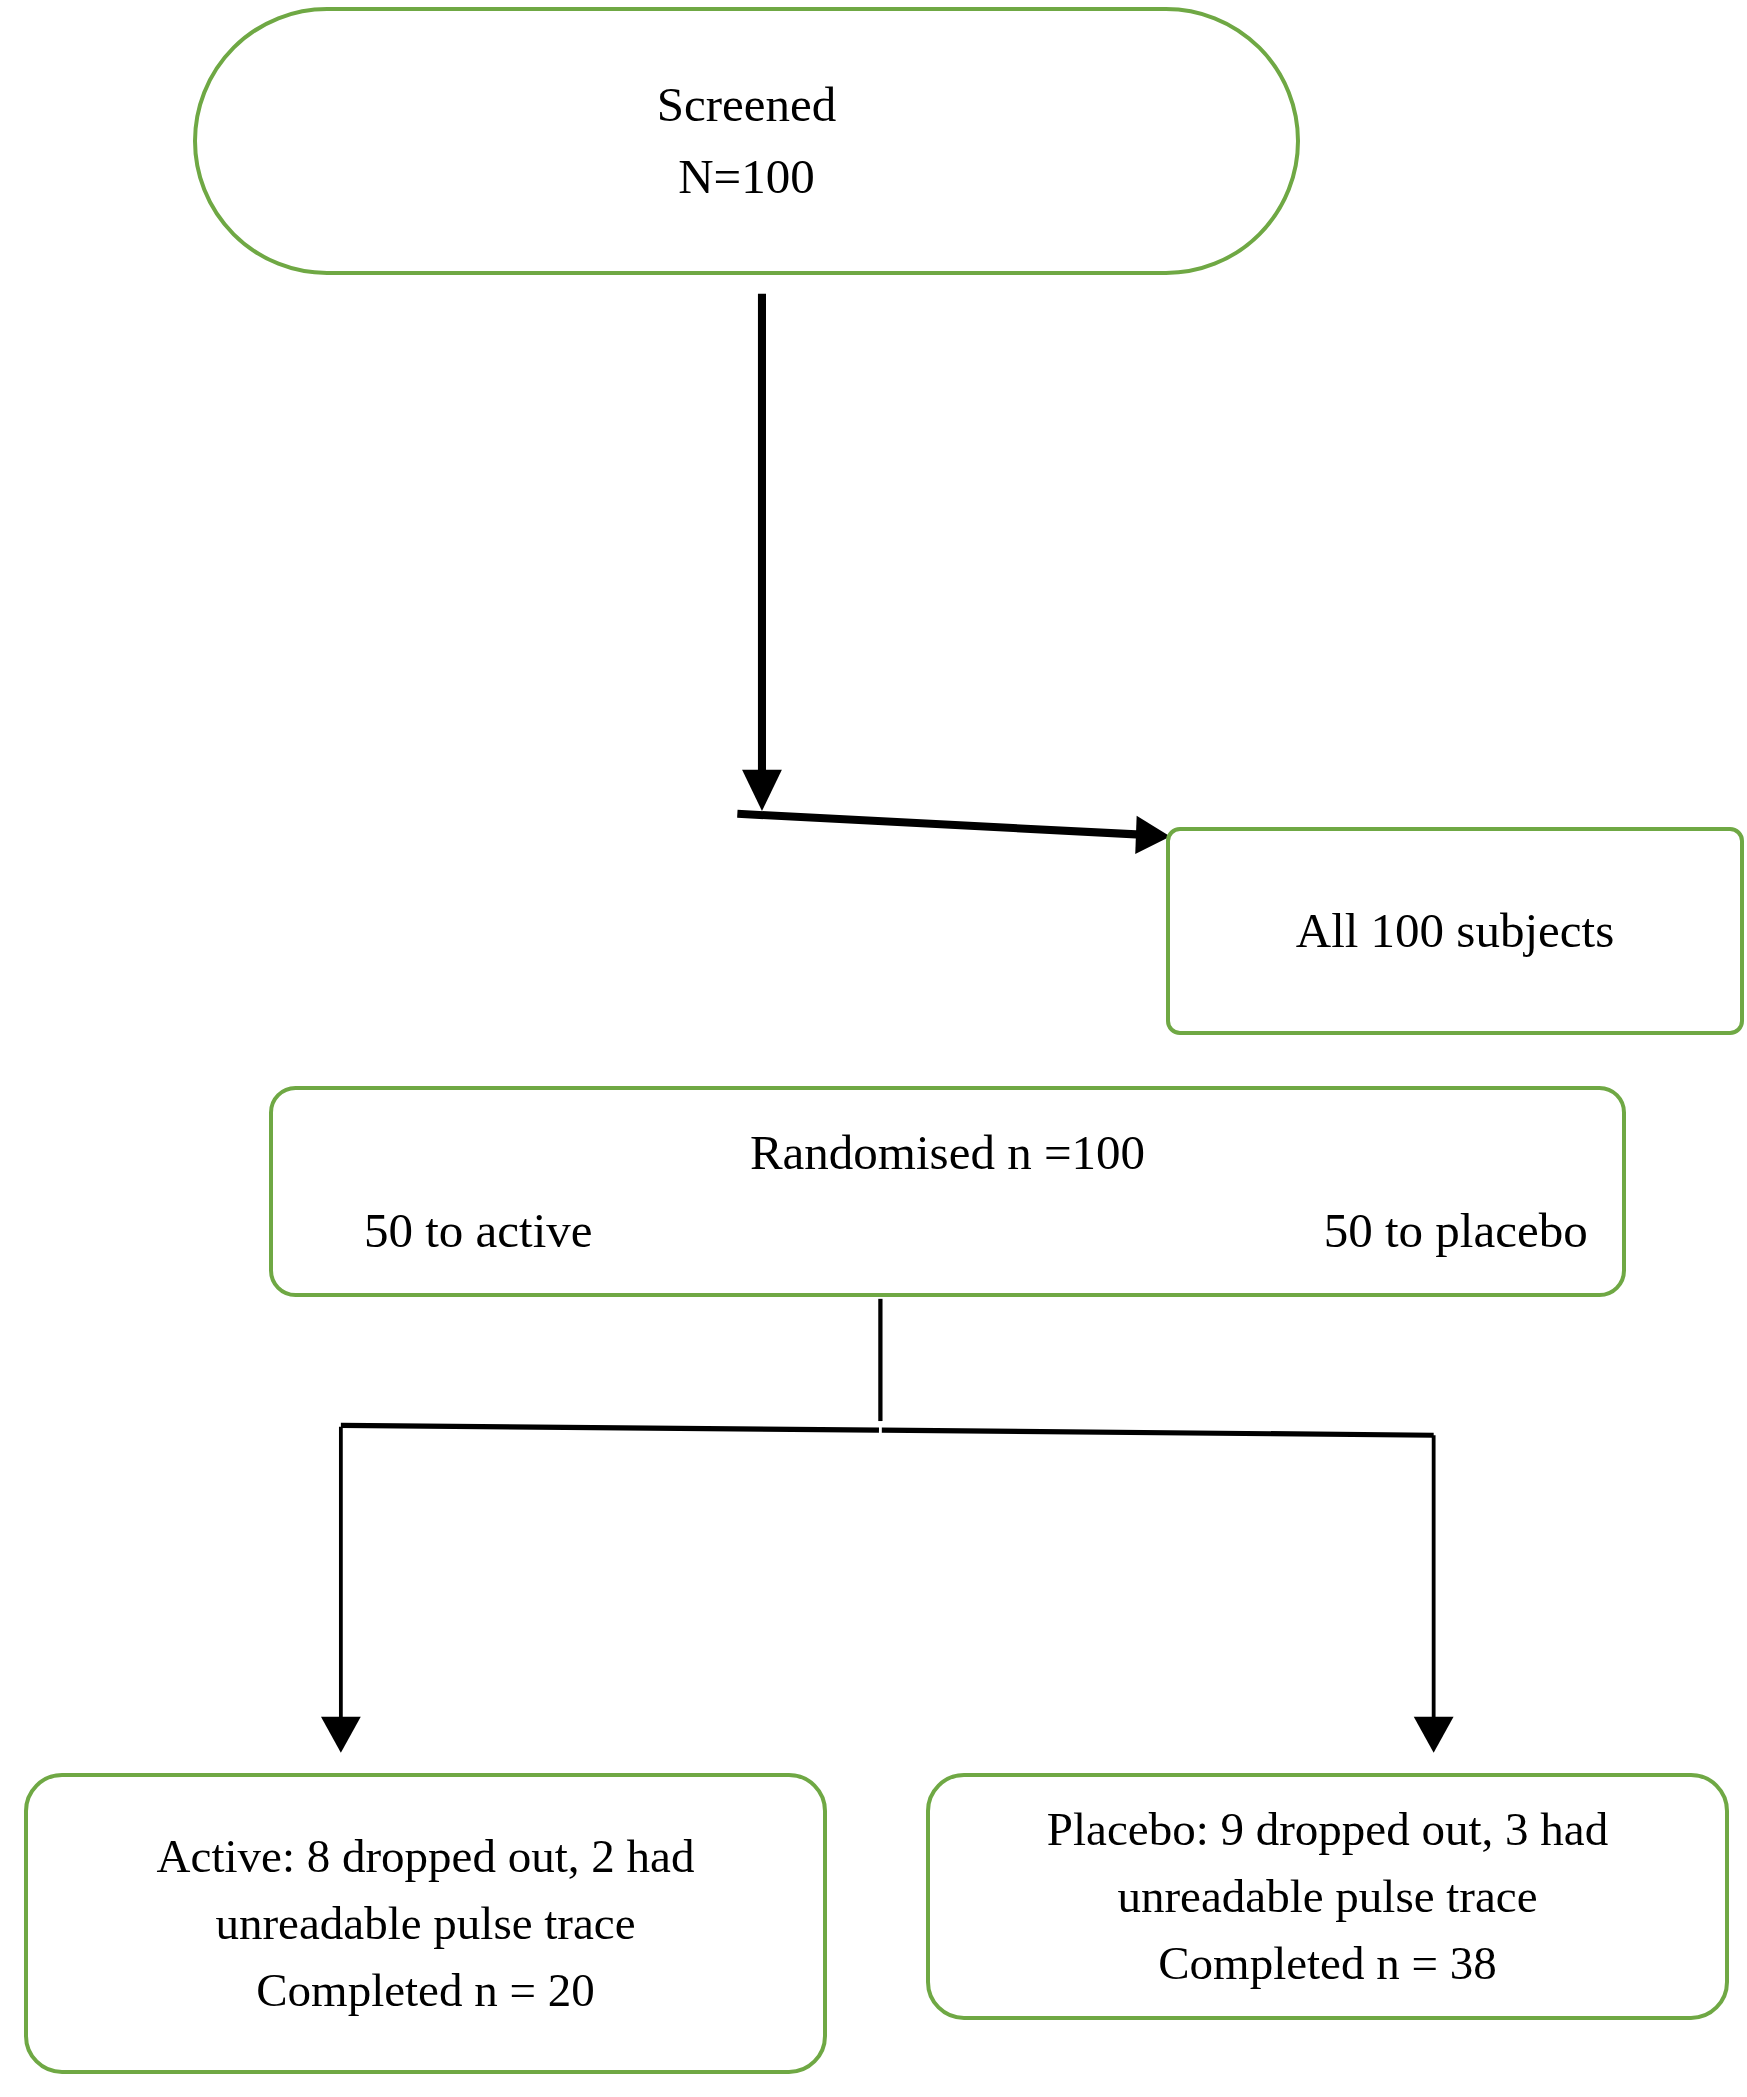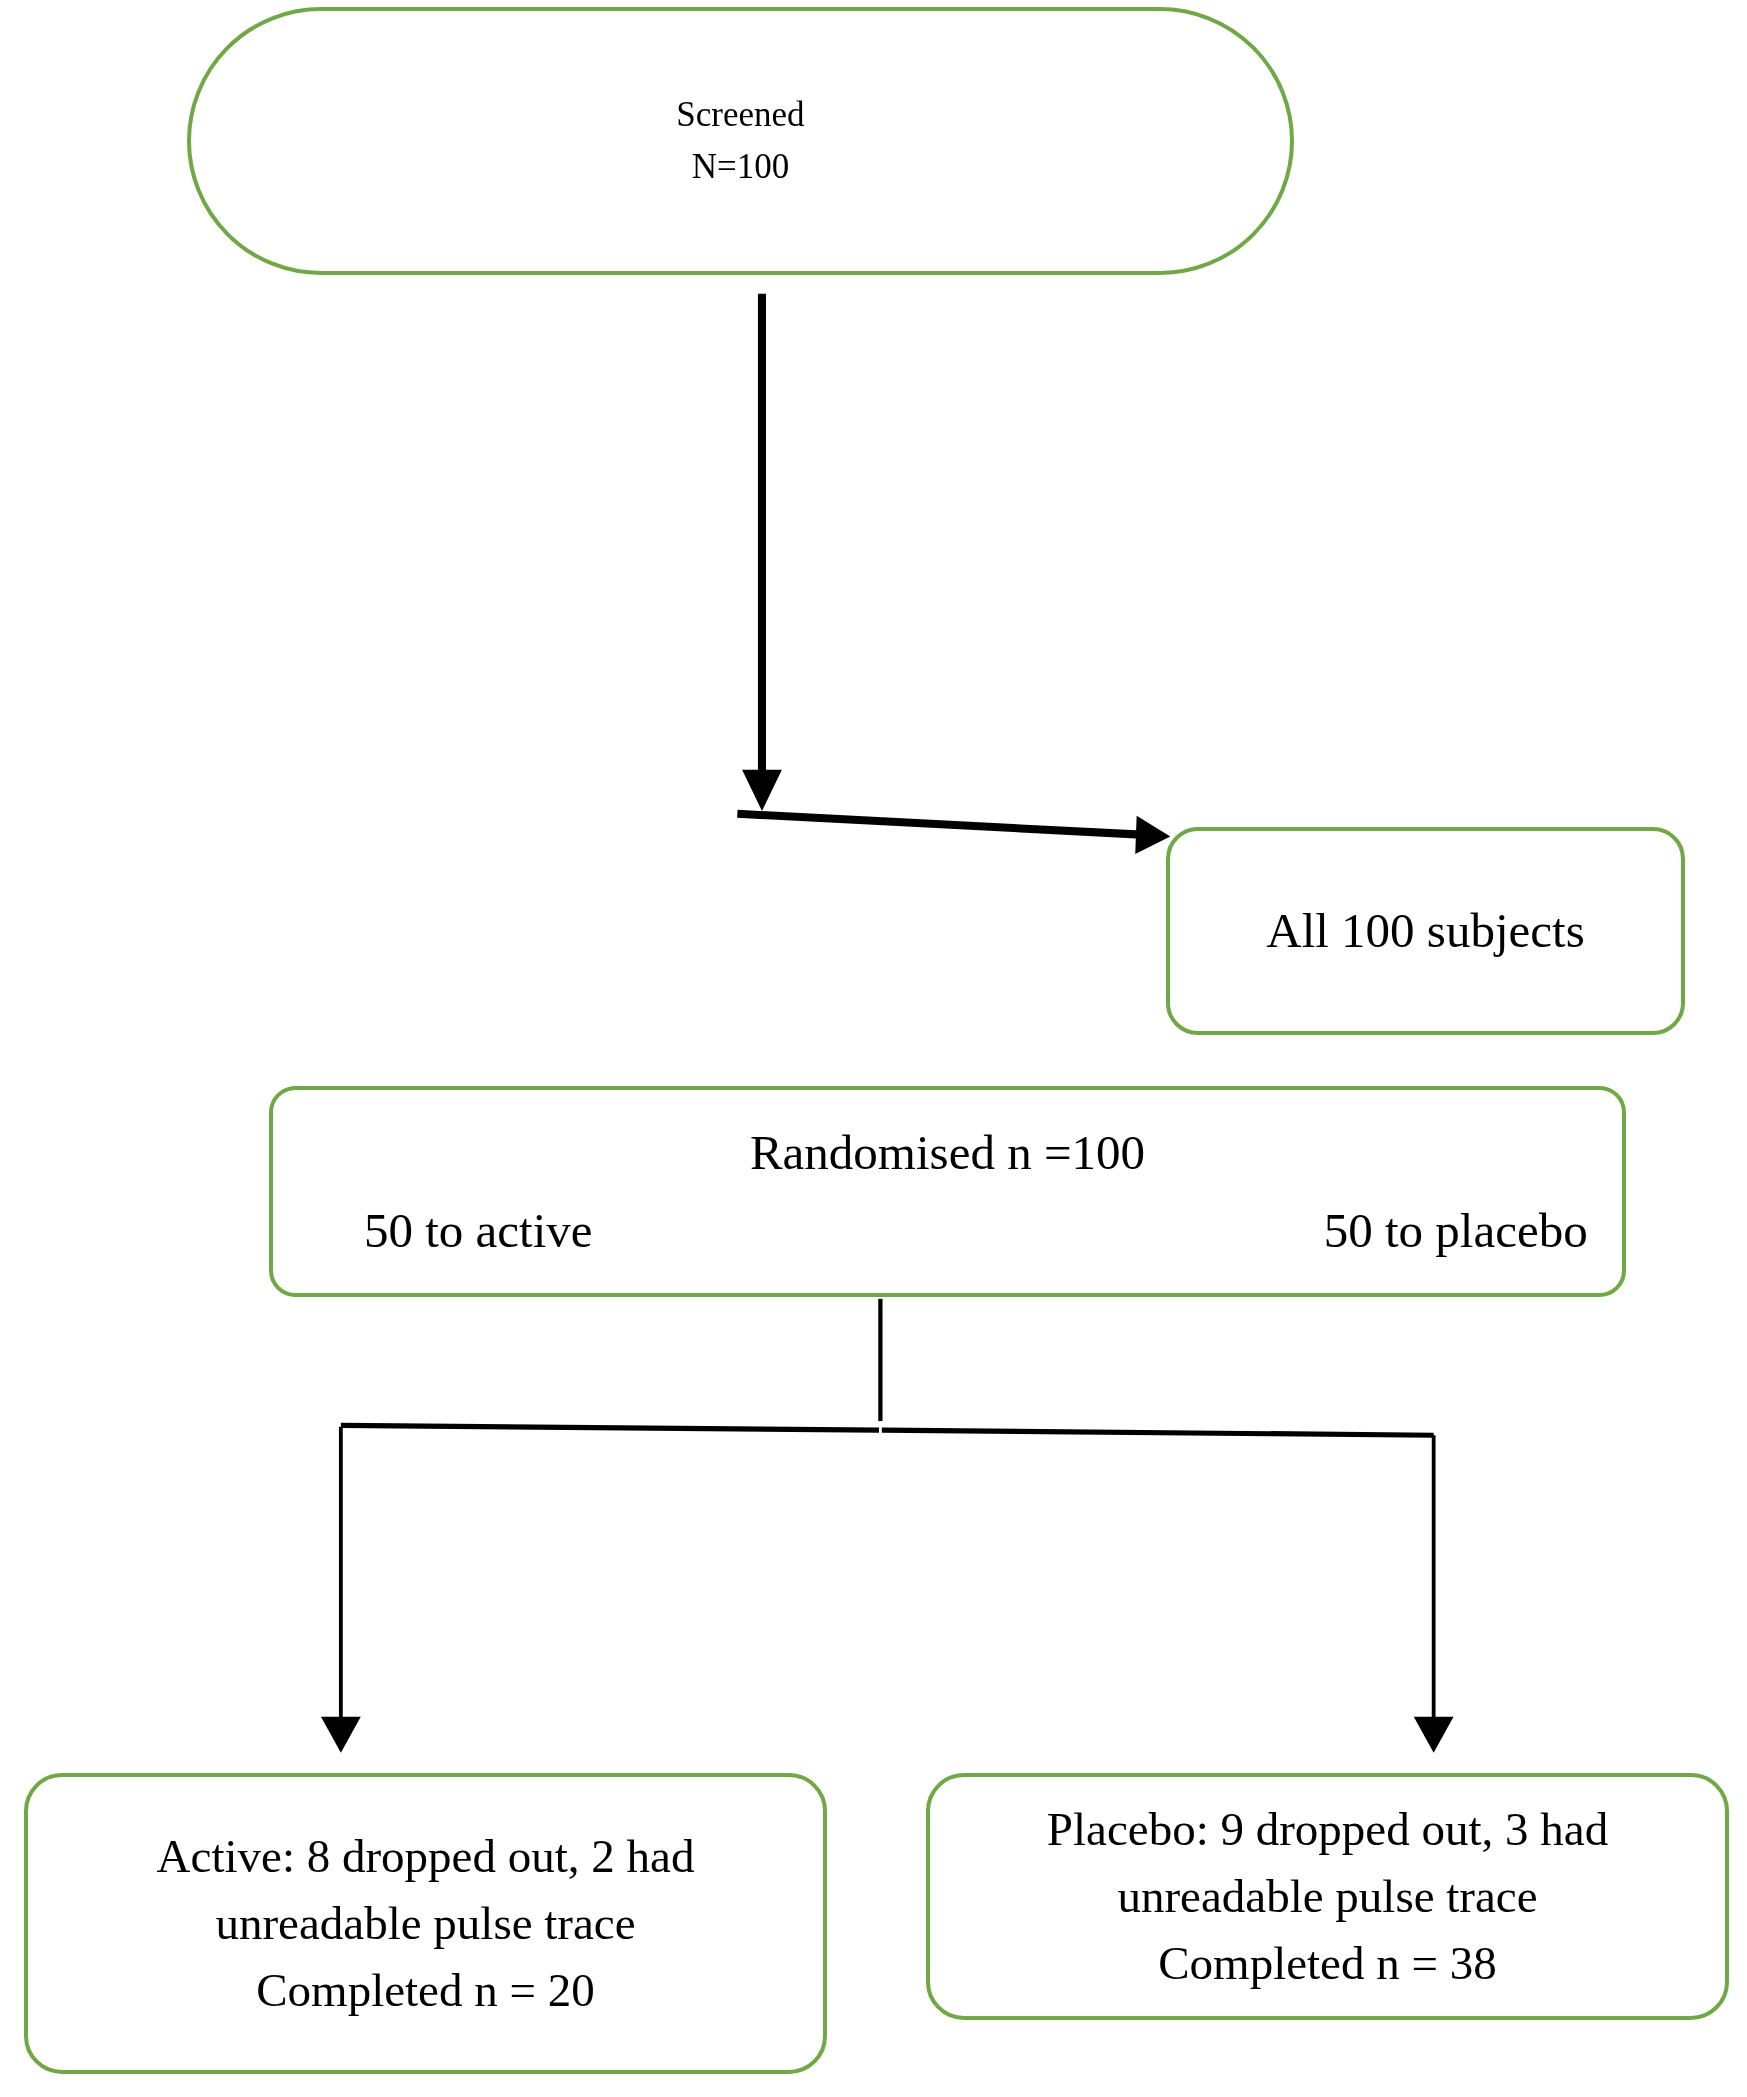--- a/index.html
+++ b/index.html
@@ -39,36 +39,36 @@
     text-align: center;
     line-height: 1.42;
   }
   .node .line {
     display: block;
     white-space: nowrap;
   }
 
   
   #node-screened {
-    left: 187px;
+    left: 193px;
     top: 7.1px;
     width: 1107px;
     height: 268px;
     border-radius: 134px / 134px;
-    font-size: 35px;
+    font-size: 49px;
   }
   #node-screened .line:first-child { margin-bottom: 2.8px; }
 
   
   #node-all-randomised {
     left: 1166px;
     top: 827px;
-    width: 519px;
+    width: 578px;
     height: 208px;
-    border-radius: 32px;
+    border-radius: 14px;
     font-size: 49px;
   }
 
   
   #node-randomised {
     left: 269px;
     top: 1086px;
     width: 1357px;
     height: 211px;
     border-radius: 26.5px;

